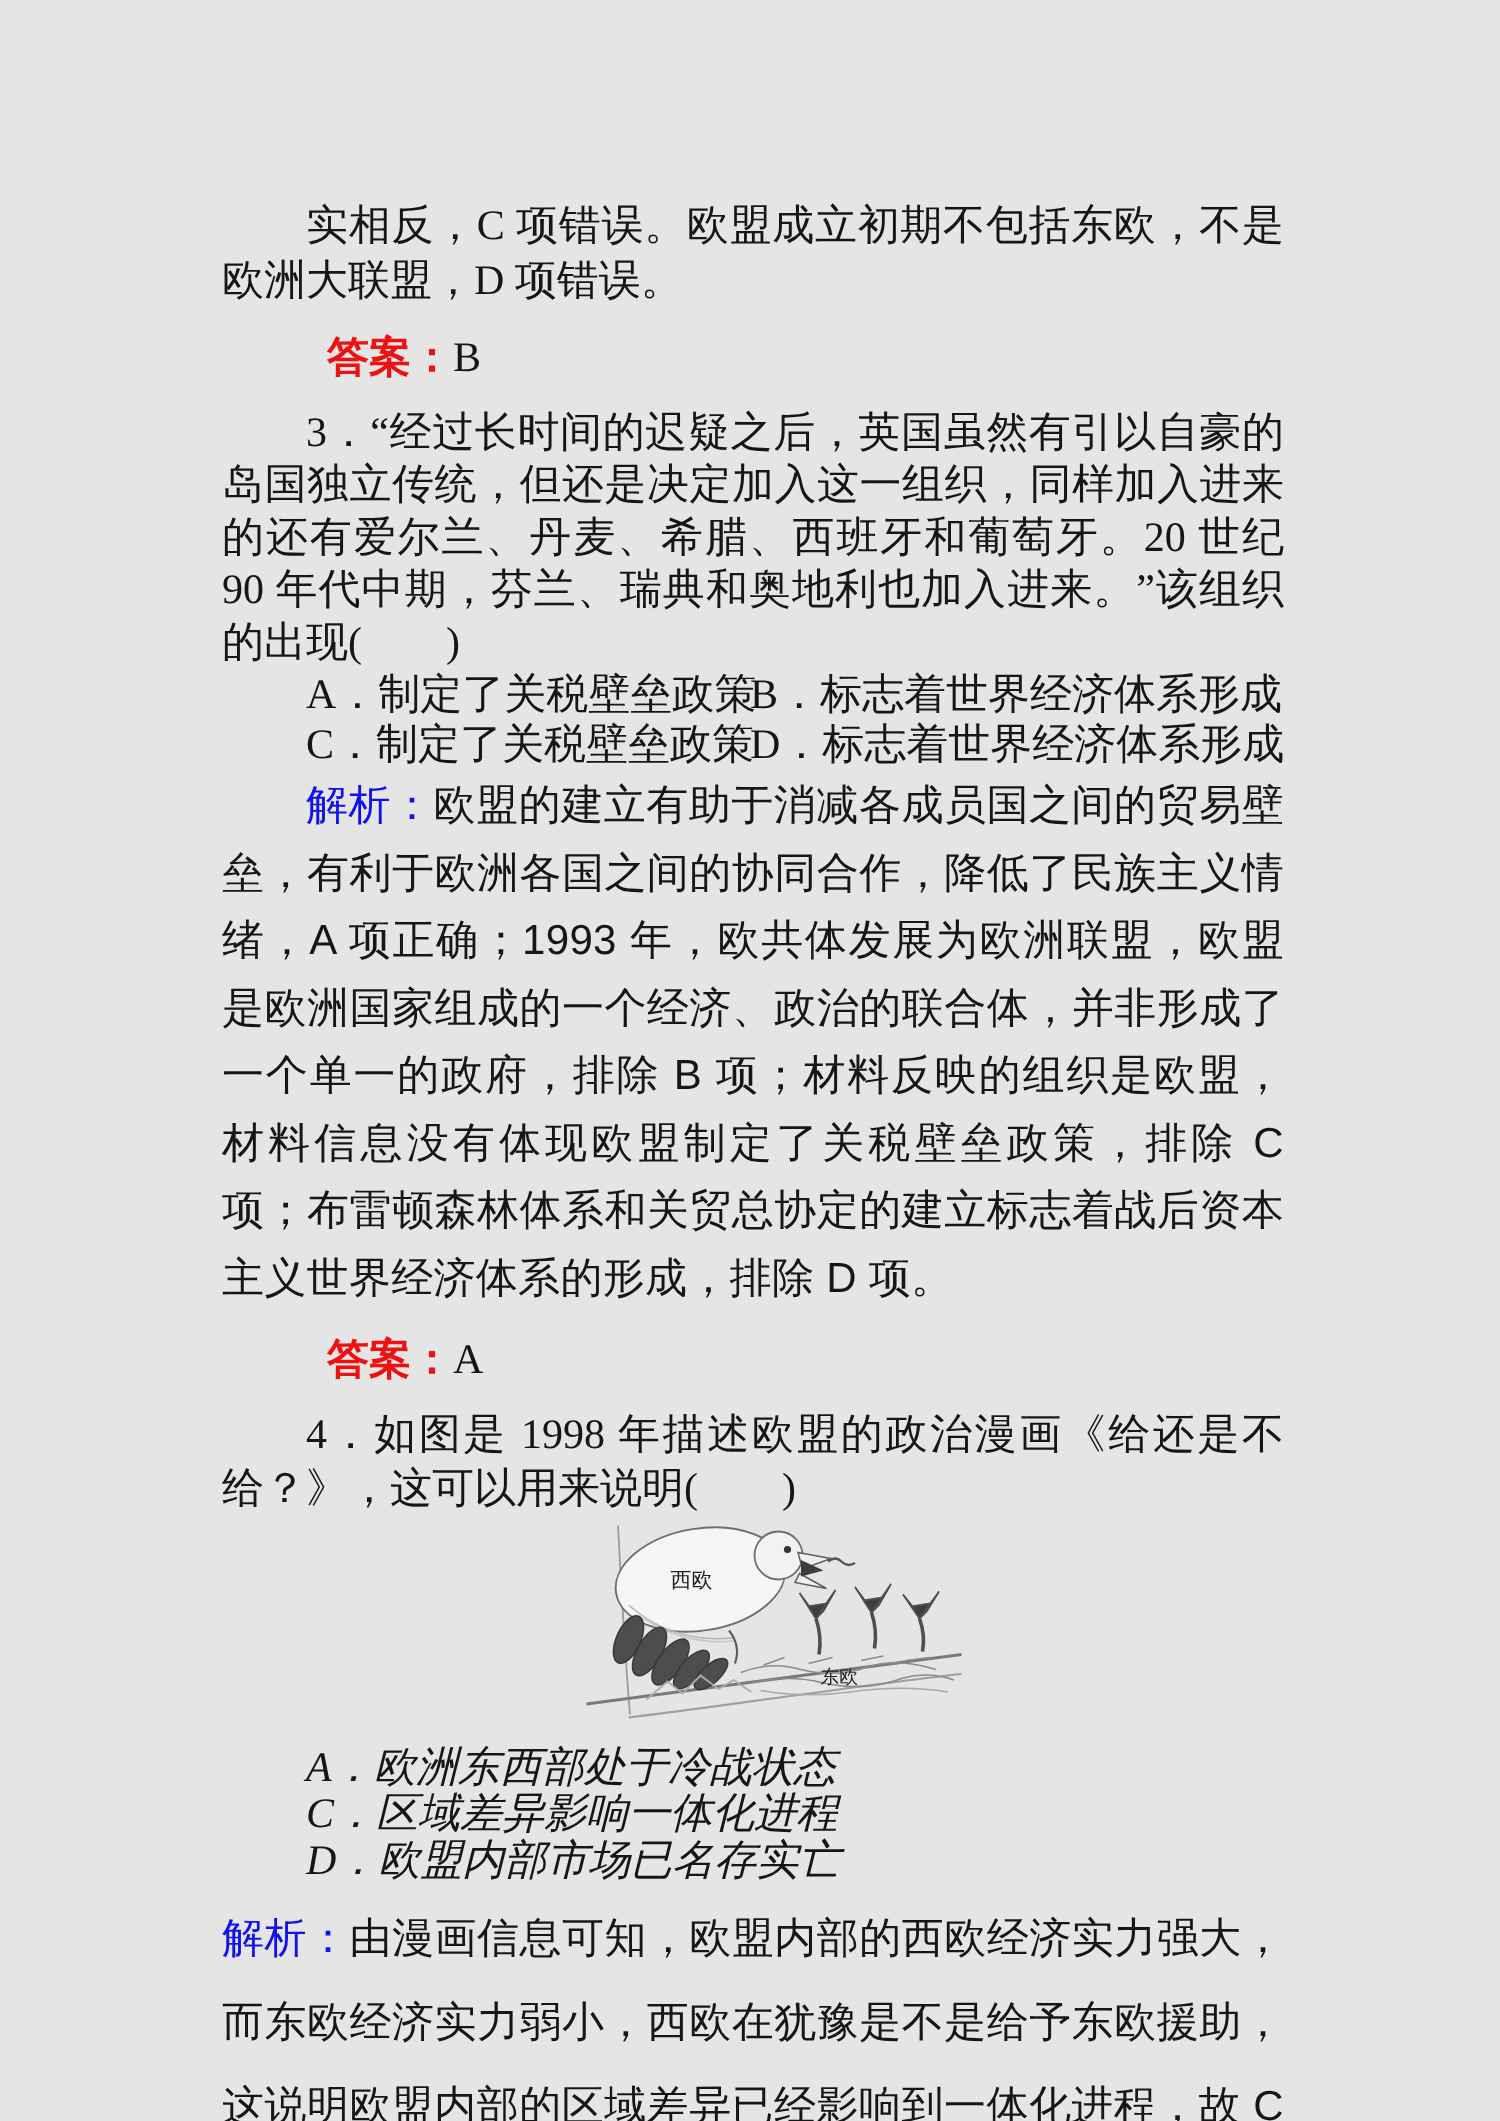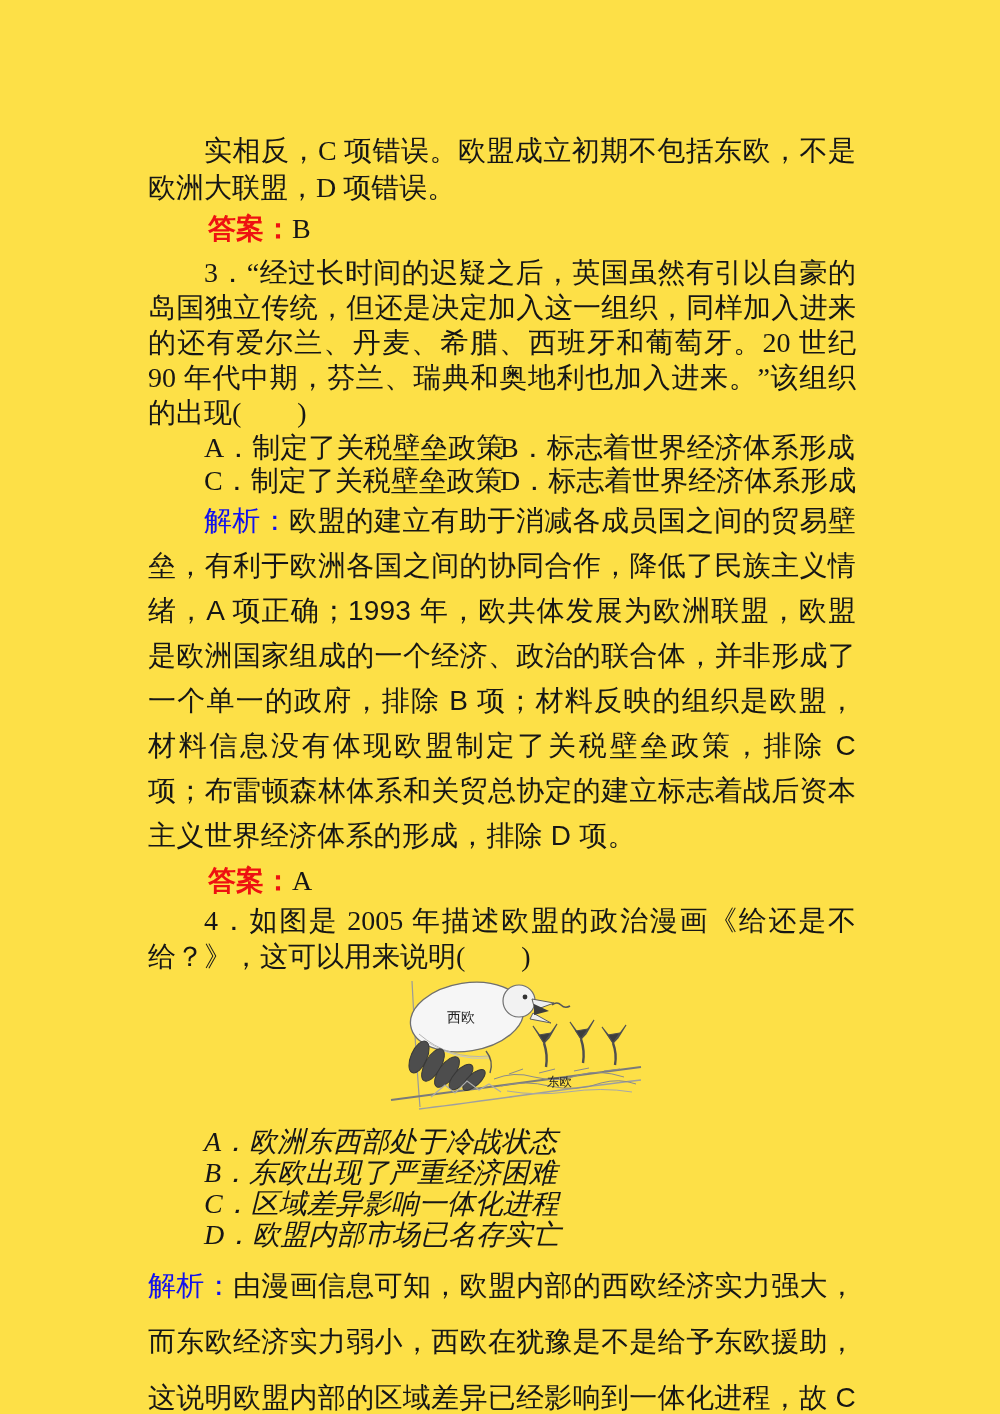--- a/index.html
+++ b/index.html
@@ -1,31 +1,31 @@
 <!DOCTYPE html>
 <html><head>
 <meta charset="utf-8">
 <style>
   html,body{margin:0;padding:0;background:#ffffff;}
   .page{
     position:relative;
     width:1000px;height:1414px;
-    background:#fde047;
+    background:#e5e5e5;
     box-sizing:border-box;
     padding:112px 144px 0 148px;
     overflow:hidden;
     color:#161616;
     font-size:28px;
   }
   .serif{font-family:"Liberation Serif","DejaVu Serif",serif;}
   .sans{font-family:"Liberation Sans","DejaVu Sans",sans-serif;}
   .para{margin:0;text-align:justify;}
   .indent2{text-indent:2em;}
   .prev-para{line-height:37px;margin-top:20px;}
-  .answer-line{line-height:37px;padding-left:56px;margin:4px;}
+  .answer-line{line-height:37px;padding-left:56px;margin:14px;}
   .ans-label{color:#ee1111;font-weight:bold;}
   .ans-value{color:#161616;}
   .qstem{line-height:35px;margin-top:8px;}
   .opt-row{line-height:31px;padding-left:56px;margin-top:2px;white-space:nowrap;}
   .opt-col1{display:inline-block;width:296px;}
   .jiexi{line-height:45px;margin-top:2px;font-weight:500;letter-spacing:0.2px;}
   .jiexi-label{color:#1111ee;}
   .jiexi2{line-height:56px;margin-top:8px;text-indent:0;}
   .qstem4{line-height:36px;margin-top:2px;}
   .cartoon{width:708px;text-align:center;margin:4px 0 4px 0;}
@@ -48,21 +48,21 @@
     <span class="opt-col1">A．制定了关税壁垒政策</span><span>B．标志着世界经济体系形成</span>
   </div>
   <div class="serif opt-row">
     <span class="opt-col1">C．制定了关税壁垒政策</span><span>D．标志着世界经济体系形成</span>
   </div>
 
   <p class="sans para indent2 jiexi"><span class="jiexi-label">解析：</span><span>欧盟的建立有助于消减各成员国之间的贸易壁垒，有利于欧洲各国之间的协同合作，降低了民族主义情绪，A 项正确；1993 年，欧共体发展为欧洲联盟，欧盟是欧洲国家组成的一个经济、政治的联合体，并非形成了一个单一的政府，排除 B 项；材料反映的组织是欧盟，材料信息没有体现欧盟制定了关税壁垒政策，排除 C 项；布雷顿森林体系和关贸总协定的建立标志着战后资本主义世界经济体系的形成，排除 D 项。</span></p>
 
   <p class="serif answer-line"><span class="ans-label">答案：</span><span class="ans-value">A</span></p>
 
-  <p class="serif para indent2 qstem4"><span>4．如图是 2005 年描述欧盟的政治漫画《给还是不给？》，这可以用来说明(　　)</span></p>
+  <p class="serif para indent2 qstem4"><span>4．如图是 1998 年描述欧盟的政治漫画《给还是不给？》，这可以用来说明(　　)</span></p>
 
   <div class="cartoon">
     <svg width="254" height="136" viewBox="0 0 254 136">
 
       <path d="M23,2 C25,40 27,80 31,128" stroke="#9a9a9a" stroke-width="1.2" fill="none"></path>
 
       <path d="M2,121 C60,113 150,101 252,88" stroke="#7a7a7a" stroke-width="2" fill="none"></path>
       <path d="M30,130 C90,123 180,109 252,101" stroke="#9f9f9f" stroke-width="1.4" fill="none"></path>
 
       <g stroke="#8b8b8b" stroke-width="1" fill="none">
@@ -115,20 +115,19 @@
 
       <path d="M42,118 l14,-12 10,8 12,-12 12,9 10,-6 12,8" stroke="#ababab" stroke-width="1.2" fill="none"></path>
 
       <text x="58" y="43" font-size="14" fill="#222">西欧</text>
       <text x="158" y="107" font-size="12.5" fill="#222">东欧</text>
     </svg>
   </div>
 
   <div class="q4opts">
     <div class="serif opt-row"><span>A．欧洲东西部处于冷战状态</span></div>
-    <div class="serif opt-row"><span>B．东欧出现了严重经济困难</span></div>
     <div class="serif opt-row"><span>C．区域差异影响一体化进程</span></div>
     <div class="serif opt-row"><span>D．欧盟内部市场已名存实亡</span></div>
   </div>
 
   <p class="sans para jiexi jiexi2"><span class="jiexi-label">解析：</span><span>由漫画信息可知，欧盟内部的西欧经济实力强大，而东欧经济实力弱小，西欧在犹豫是不是给予东欧援助，这说明欧盟内部的区域差异已经影响到一体化进程，故 C 项正确；冷战状态在</span></p>
 
 </div>
 
 </body></html>

